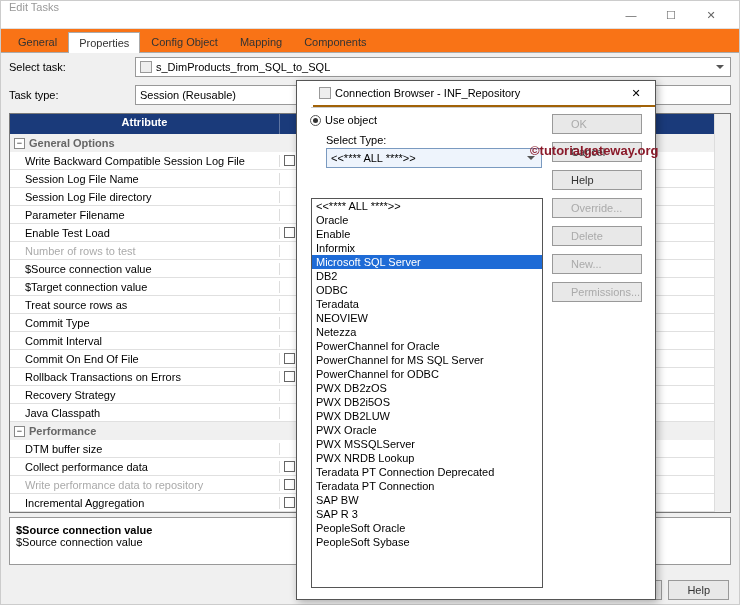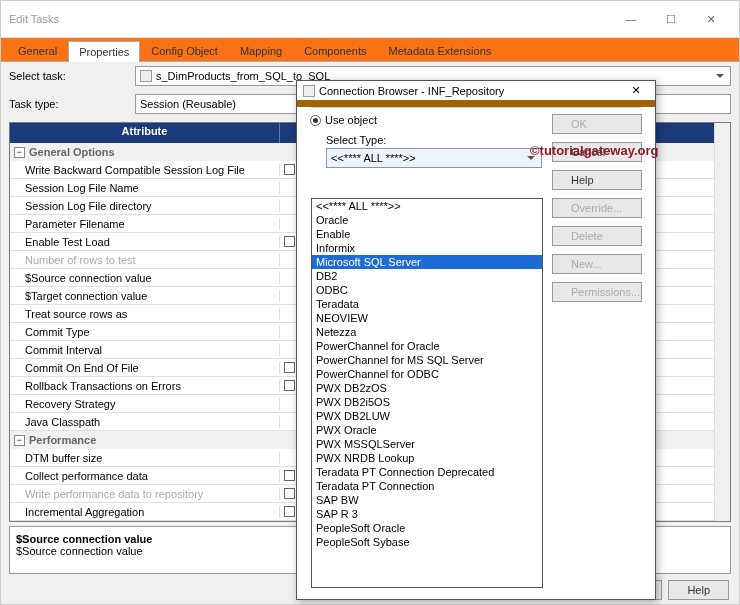--- a/index.html
+++ b/index.html
@@ -1,18 +1,18 @@
 <!DOCTYPE html>
 <html><head>
 <meta charset="utf-8">
 <style>
 * { box-sizing: border-box; font-family: "Segoe UI", Tahoma, sans-serif; font-size: 11px; }
 body { margin: 0; background: #fff; width: 740px; height: 605px; overflow: hidden; position: relative; }
 .window { border: 1px solid #ccc; width: 740px; height: 605px; position: relative; background: #f0f0f0; }
-.titlebar { height: 37px; display: flex; align-items: center; padding: 0 8px; background: #fff; border-bottom: 1px solid #e0e0e0; }
+.titlebar { height: 28px; display: flex; padding: 0 8px; background: #fff; border-bottom: 1px solid #e0e0e0; }
 .titlebar-title { flex: 1; color: #999; }
 .titlebar-btn { width: 40px; height: 28px; display: flex; align-items: center; justify-content: center; color: #666; }
 .tabstrip { display: flex; background: #f97316; padding: 2px 6px 0 6px; gap: 0; border-bottom: 1px solid #aaa; }
 .tab { padding: 4px 10px; border: 1px solid transparent; border-bottom: none; color: #333; cursor: default; }
 .tab.active { background: #fff; border-color: #aaa; position: relative; top: 1px; }
 .formrow { display: flex; align-items: center; padding: 4px 8px; gap: 6px; }
 .formlabel { width: 120px; }
 .formfield { flex: 1; background: #fff; border: 1px solid #999; height: 20px; display: flex; align-items: center; padding: 0 4px; }
 .formfield.select { position: relative; }
 .formfield.select::after { content: ""; position: absolute; right: 6px; top: 7px; border-left: 4px solid transparent; border-right: 4px solid transparent; border-top: 4px solid #555; }
@@ -28,21 +28,21 @@
 .attr-row .cell-attr { flex: 0 0 270px; padding-left: 15px; border-right: 1px solid #ddd; white-space: nowrap; overflow: hidden; }
 .attr-row .cell-val { flex: 1; padding-left: 4px; display: flex; align-items: center; }
 .attr-row.disabled .cell-attr { color: #aaa; }
 .chk { width: 11px; height: 11px; border: 1px solid #666; margin-right: 4px; background: #fff; flex-shrink: 0; }
 .desc-panel { margin: 4px 8px; border: 1px solid #999; background: #fff; padding: 6px; height: 48px; }
 .desc-panel .bold { font-weight: bold; }
 .bottom-btns { position: absolute; bottom: 4px; right: 10px; display: flex; gap: 6px; }
 .btn { border: 1px solid #999; background: #e8e8e8; padding: 3px 18px; color: #333; }
 .btn.disabled { color: #aaa; }
 .dialog { position: absolute; left: 296px; top: 80px; width: 360px; height: 520px; background: #fff; border: 1px solid #555; box-shadow: 2px 2px 8px rgba(0,0,0,0.3); z-index: 10; }
-.dlg-titlebar { height: 26px; display: flex; align-items: center; padding: 0 6px; border-bottom: 7px solid #a16207; }
+.dlg-titlebar { height: 26px; display: flex; align-items: center; padding: 0 6px; border-bottom: 2px solid #a16207; margin-left: 16px; }
 .dlg-titlebar .t { flex: 1; }
 .dlg-close { width: 26px; height: 20px; display: flex; align-items: center; justify-content: center; }
 .dlg-header { display: flex; align-items: center; padding: 10px; gap: 12px; }
 .dlg-icon { width: 28px; height: 28px; display: flex; align-items: center; justify-content: center; }
 .dlg-icon svg { width: 28px; height: 20px; }
 .dlg-body { display: flex; padding: 6px 13px; position: relative; }
 .dlg-left { flex: 1; }
 .dlg-right { width: 90px; display: flex; flex-direction: column; gap: 8px; }
 .dlg-right .btn { width: 90px; }
 .radio { display: flex; align-items: center; gap: 4px; margin-bottom: 8px; }
@@ -69,21 +69,20 @@
     <span class="titlebar-btn">☐</span>
     <span class="titlebar-btn">✕</span>
   </div>
 
   <div class="tabstrip">
     <div class="tab">General</div>
     <div class="tab active">Properties</div>
     <div class="tab">Config Object</div>
     <div class="tab">Mapping</div>
     <div class="tab">Components</div>
-    <div class="tab">Metadata Extensions</div>
   </div>
 
   <div class="formrow">
     <span class="formlabel">Select task:</span>
     <div class="formfield select">
       <span class="icon-sq"></span>
       <span>s_DimProducts_from_SQL_to_SQL</span>
     </div>
   </div>
   <div class="formrow">

